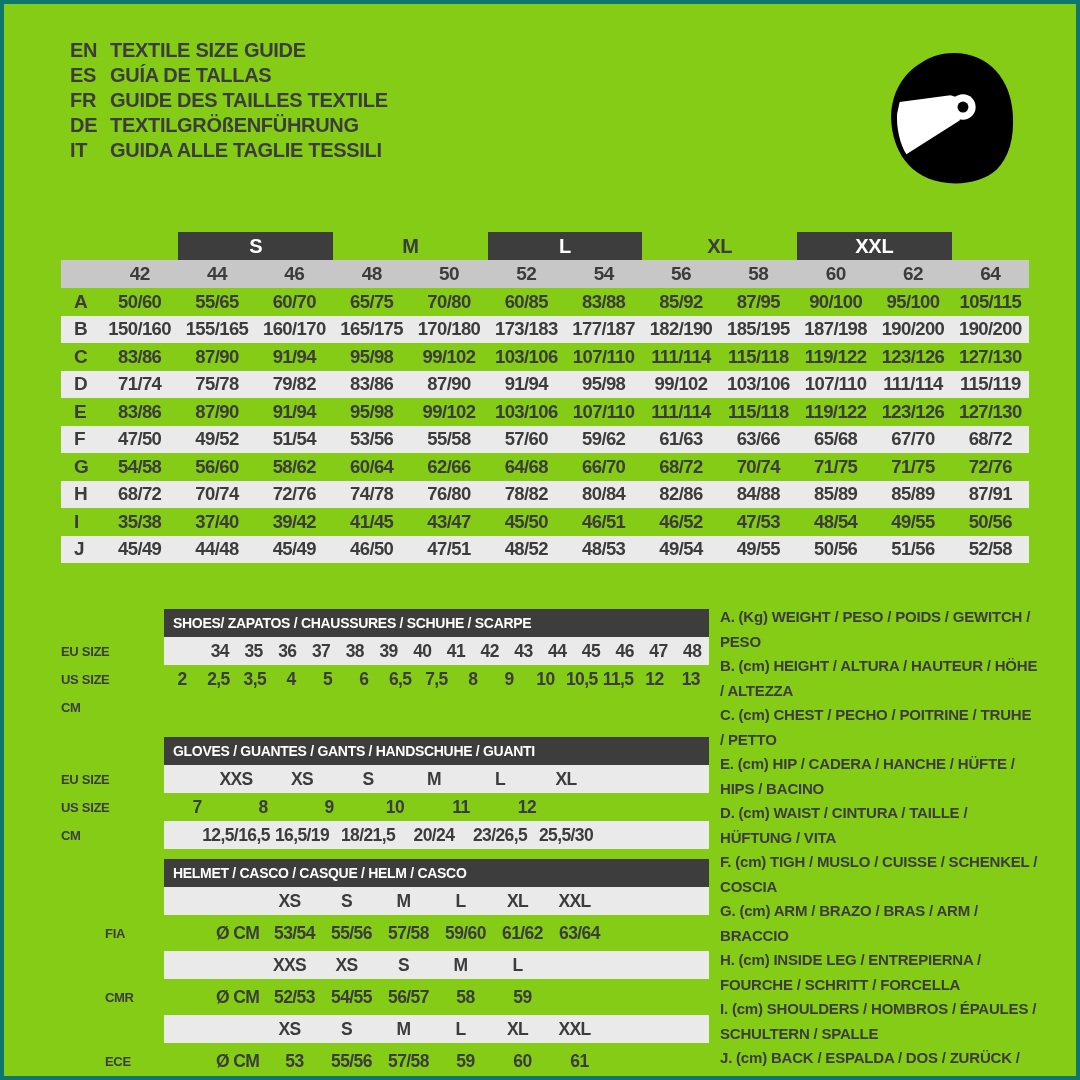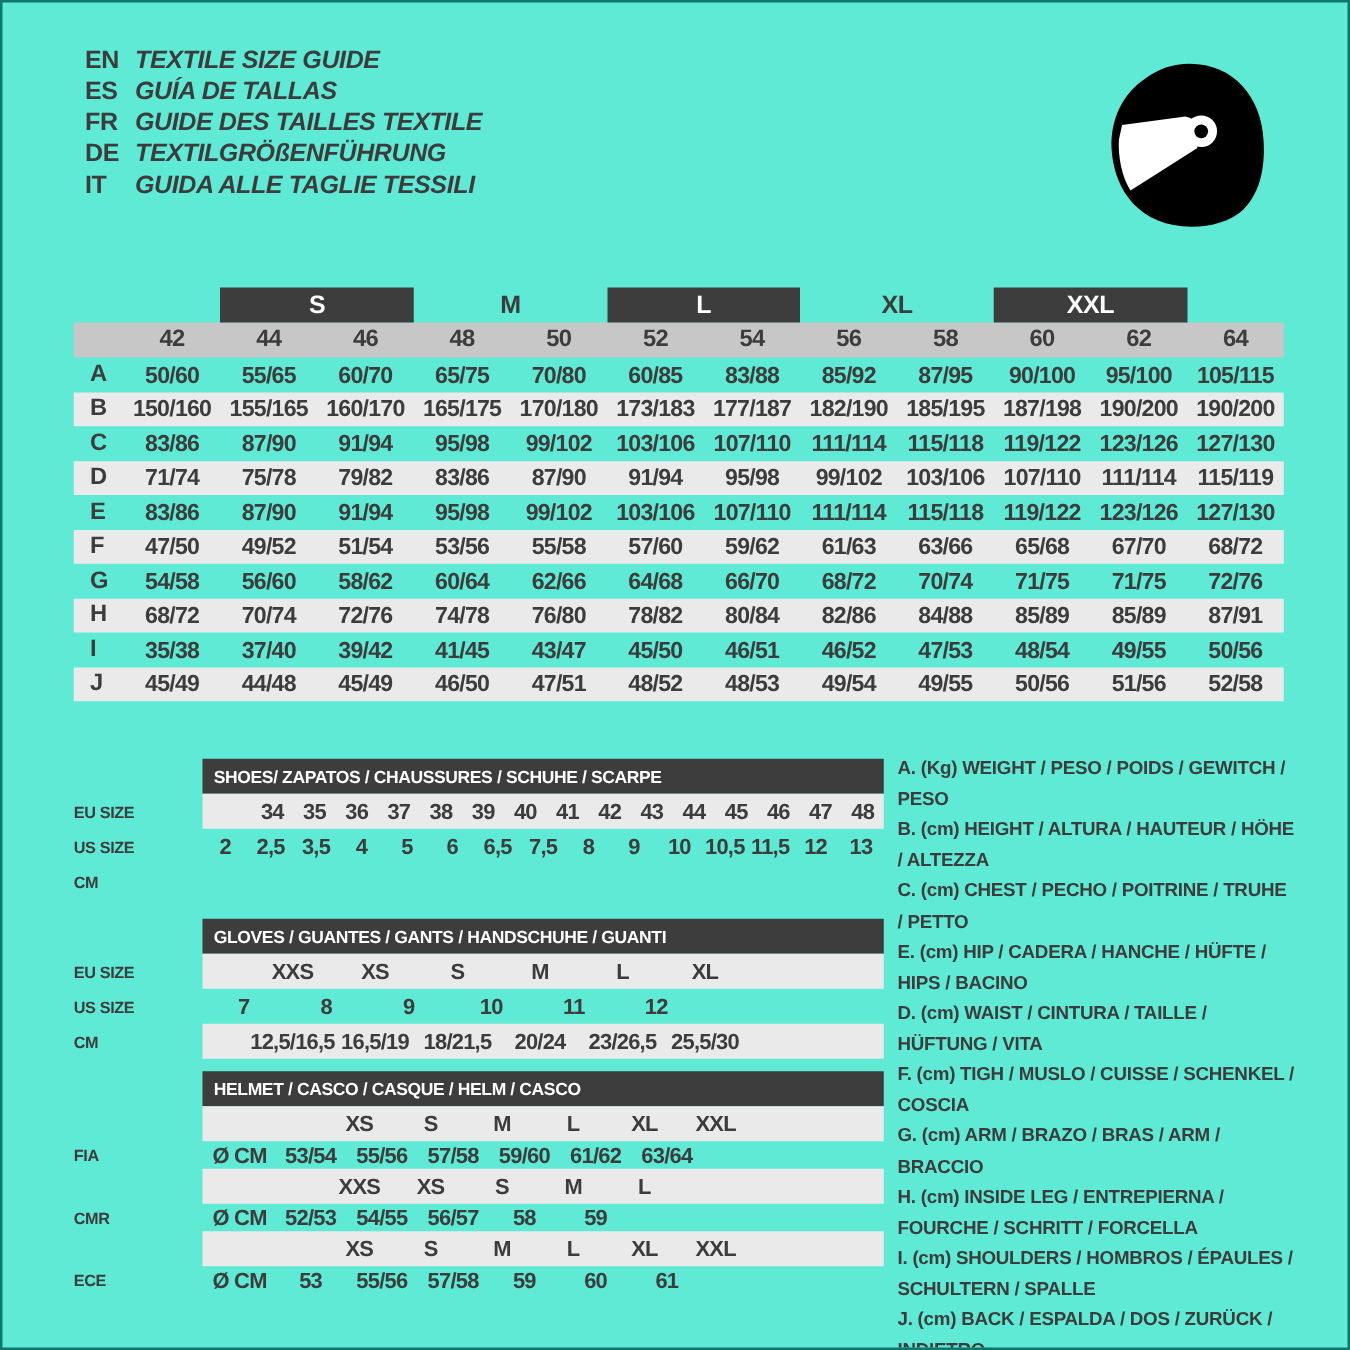--- a/index.html
+++ b/index.html
@@ -1,26 +1,26 @@
 <!DOCTYPE html>
 <html><head>
 <meta charset="utf-8">
 <style>
   html,body{margin:0;padding:0;background:#fff;}
   .page{
-    position:relative;width:1080px;height:1080px;background:#5eead4;
-    border:2px solid #0f766e;box-sizing:border-box;overflow:hidden;
+    position:relative;width:1080px;height:1080px;background:#84cc16;
+    border:4px solid #0f766e;box-sizing:border-box;overflow:hidden;
     font-family:"Liberation Sans","DejaVu Sans",sans-serif;
     color:#3c3c3c;font-weight:700;letter-spacing:-0.3px;
   }
   
   .langs{position:absolute;left:66px;top:36px;display:grid;
     grid-template-columns:40px auto;row-gap:4px;font-size:20px;line-height:21px;}
   .lcode{color:#3c3c3c;}
-  .ltext{color:#3c3c3c;white-space:nowrap;font-style:italic;}
+  .ltext{color:#3c3c3c;white-space:nowrap;}
   
   .helmet-icon{position:absolute;left:872px;top:34px;width:152px;height:160px;}
   
   .textile{position:absolute;left:57px;top:228px;width:968px;}
   .grid13{display:grid;grid-template-columns:40px repeat(12,1fr);}
   .size-band{height:28px;}
   .size-group{display:flex;align-items:center;justify-content:center;
     font-size:20px;height:28px;}
   .size-group.dark{background:#3d3d3d;color:#ffffff;}
   .num-band{background:#c7c7c7;height:28px;}
@@ -32,21 +32,21 @@
     font-size:18.5px;white-space:nowrap;letter-spacing:-0.6px;}
   
   .sub{position:absolute;left:57px;width:648px;}
   .sub.shoes{top:605px;}
   .sub.gloves{top:733px;}
   .sub.helmets{top:855px;}
   .bar{margin-left:103px;height:28px;background:#3d3d3d;color:#fff;
     display:flex;align-items:center;padding-left:9px;font-size:14px;
     box-sizing:border-box;}
   .srow{display:flex;height:28px;}
-  .srow.tall{height:22px;}
+  .srow.tall{height:36px;margin-left:44px;}
   .slab{width:103px;display:flex;align-items:center;font-size:13px;}
   .scells{flex:1;display:grid;}
   .scells.striped{background:#eaeaea;padding-left:39px;}
   .scells .cell{font-size:17.5px;}
   .hprefix{justify-content:flex-start !important;padding-left:8px;}
   
   .legend{position:absolute;left:716px;top:601px;width:318px;
     font-size:15px;line-height:24.5px;letter-spacing:-0.2px;}
   .litem{color:#3c3c3c;}
 </style>

